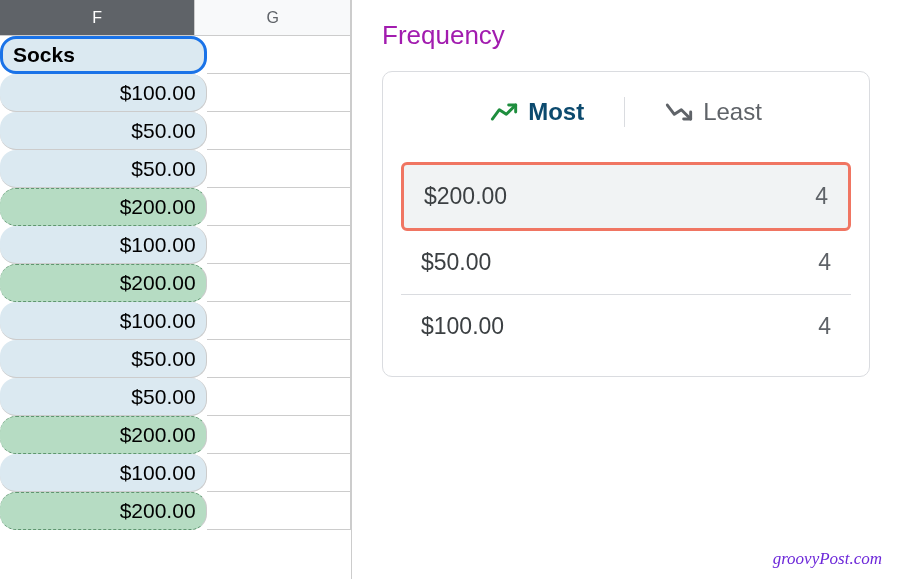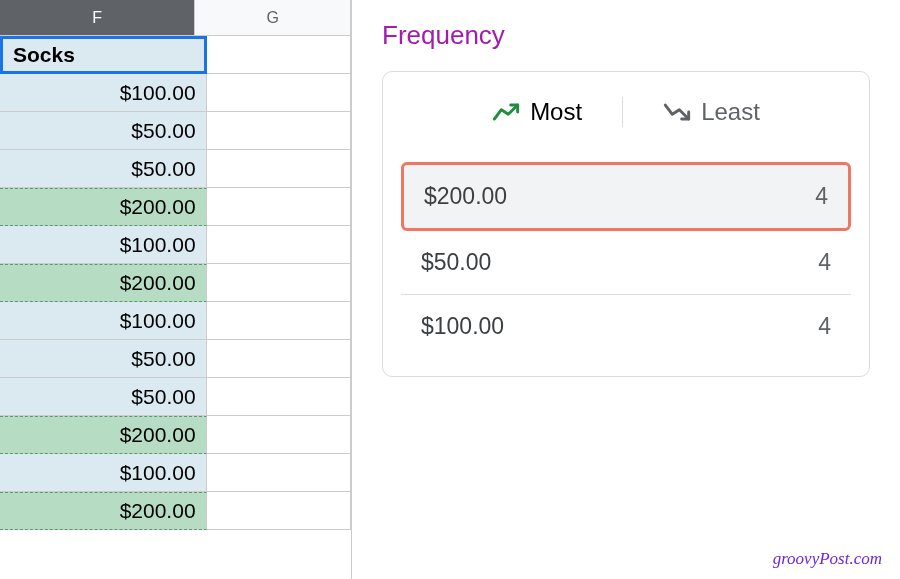--- a/index.html
+++ b/index.html
@@ -61,20 +61,21 @@
       border-bottom: 1px solid #ccc;
       display: flex;
       align-items: center;
       padding: 0 10px;
       font-size: 21px;
       color: #000;
     }
     .cell-f {
       width: 224px;
       justify-content: flex-end;
+      border-radius: 16px;
     }
     .cell-g {
       width: 156px;
     }
     .cell.header-cell {
       justify-content: flex-start;
       font-weight: bold;
       background: #dbe9f1;
       border: 3px solid #1a73e8;
     }
@@ -112,22 +113,22 @@
     .tab {
       display: flex;
       align-items: center;
       gap: 10px;
       padding: 8px 40px;
       font-size: 24px;
       cursor: pointer;
       font-family: 'Google Sans', Arial, sans-serif;
     }
     .tab.active {
-      color: #000000;
-      font-weight: 400;
+      color: #0c4a6e;
+      font-weight: 700;
     }
     .tab.inactive {
       color: #5f6368;
       text-align: right;
     }
     .tab-divider {
       width: 1px;
       height: 30px;
       background: #dadce0;
     }

